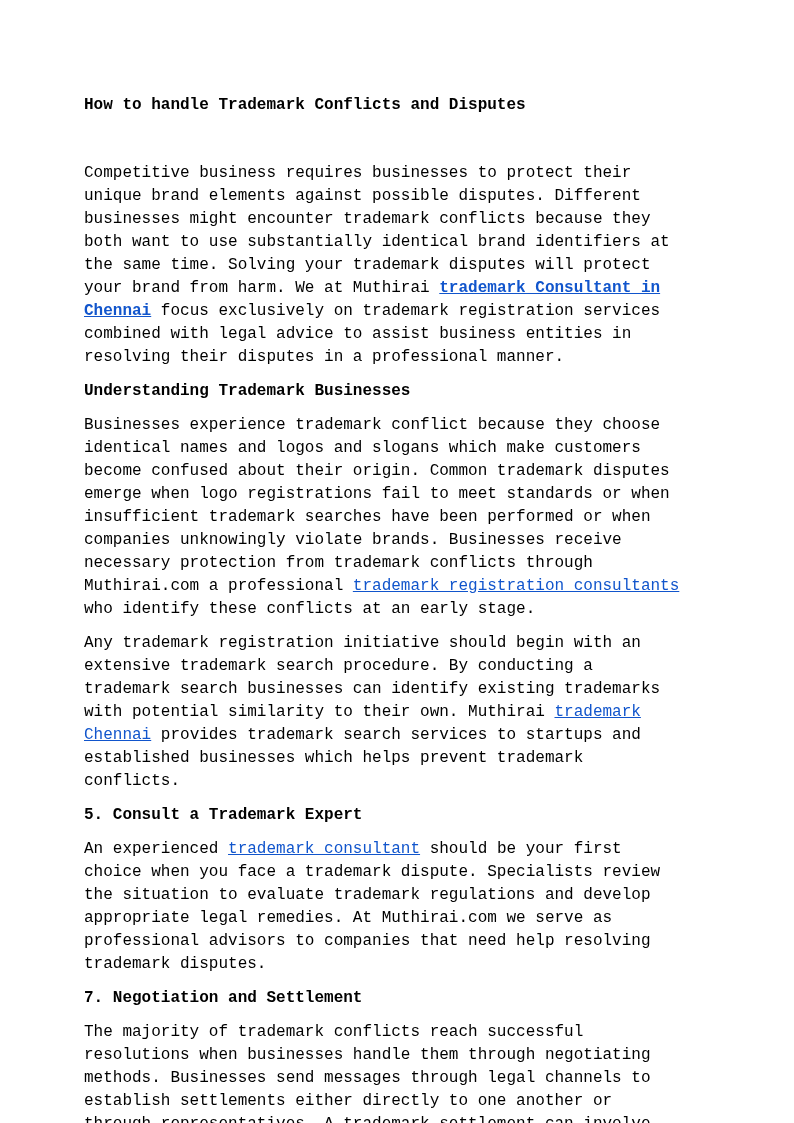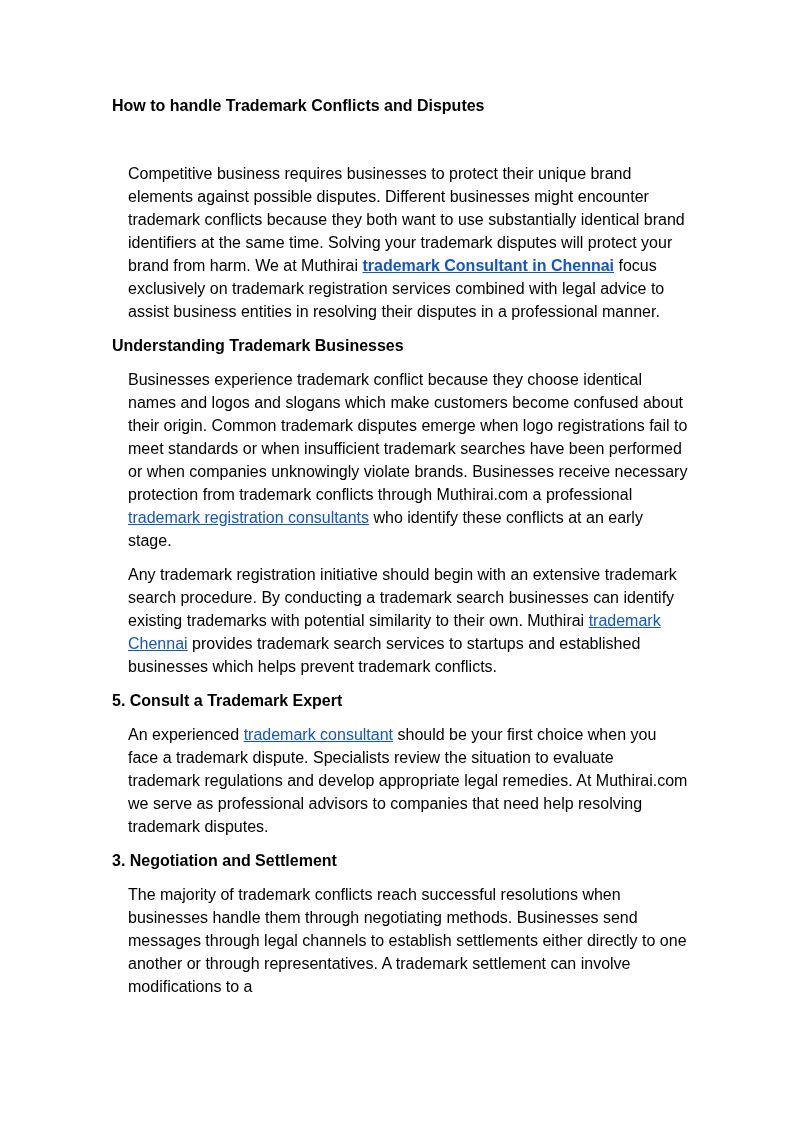--- a/index.html
+++ b/index.html
@@ -5,35 +5,35 @@
   html, body {
     margin: 0;
     padding: 0;
     background: #ffffff;
   }
   .page {
     width: 784px;
     height: 1123px;
     background: #ffffff;
     box-sizing: border-box;
-    padding: 94px 96px 0 112px;
-    font-family: Liberation Sans, sans-serif;
+    padding: 94px 96px 0 84px;
+    font-family: Liberation Mono, monospace;
     font-size: 16px;
     line-height: 23px;
     color: #000000;
     overflow: hidden;
   }
   .doc-title, .doc-heading {
     font-size: 16px;
     line-height: 23px;
     font-weight: bold;
     margin: 0 0 11px 0;
   }
   .para {
-    margin: 0 0 11px 16px;
+    margin: 0 0 11px 0;
   }
   .spacer {
     margin: 0 0 11px 0;
   }
   a.link, a.link-bold {
     color: #1155CC;
     text-decoration: underline;
     cursor: pointer;
   }
   a.link-bold {
@@ -46,16 +46,16 @@
 <div class="page">
   <div>
       <h1 class="doc-title">How to handle Trademark Conflicts and Disputes</h1>
       <p class="spacer">&nbsp;</p>
       <p class="para"><span>Competitive business requires businesses to protect their unique brand elements against possible disputes. Different businesses might encounter trademark conflicts because they both want to use substantially identical brand identifiers at the same time. Solving your trademark disputes will protect your brand from harm. We at Muthirai </span><a href="#" class="link-bold" style="color: rgb(17, 85, 204);">trademark Consultant in Chennai</a><span> focus exclusively on trademark registration services combined with legal advice to assist business entities in resolving their disputes in a professional manner.</span></p>
       <h2 class="doc-heading">Understanding Trademark Businesses</h2>
       <p class="para"><span>Businesses experience trademark conflict because they choose identical names and logos and slogans which make customers become confused about their origin. Common trademark disputes emerge when logo registrations fail to meet standards or when insufficient trademark searches have been performed or when companies unknowingly violate brands. Businesses receive necessary protection from trademark conflicts through Muthirai.com a professional </span><a href="#" class="link" style="color: rgb(17, 85, 204);">trademark registration consultants</a><span> who identify these conflicts at an early stage.</span></p>
       <p class="para"><span>Any trademark registration initiative should begin with an extensive trademark search procedure. By conducting a trademark search businesses can identify existing trademarks with potential similarity to their own. Muthirai </span><a href="#" class="link" style="color: rgb(17, 85, 204);">trademark Chennai</a><span> provides trademark search services to startups and established businesses which helps prevent trademark conflicts.</span></p>
       <h2 class="doc-heading">5. Consult a Trademark Expert</h2>
       <p class="para"><span>An experienced </span><a href="#" class="link" style="color: rgb(17, 85, 204);">trademark consultant</a><span> should be your first choice when you face a trademark dispute. Specialists review the situation to evaluate trademark regulations and develop appropriate legal remedies. At Muthirai.com  we serve as professional advisors to companies that need help resolving trademark disputes.</span></p>
-      <h2 class="doc-heading">3. Negotiation and Settlement</h2>
+      <h2 class="doc-heading">7. Negotiation and Settlement</h2>
       <p class="para"><span>The majority of trademark conflicts reach successful resolutions when businesses handle them through negotiating methods. Businesses send messages through legal channels to establish settlements either directly to one another or through representatives. A trademark settlement can involve modifications to a</span></p>
     </div>
 </div>
 
 </body></html>

